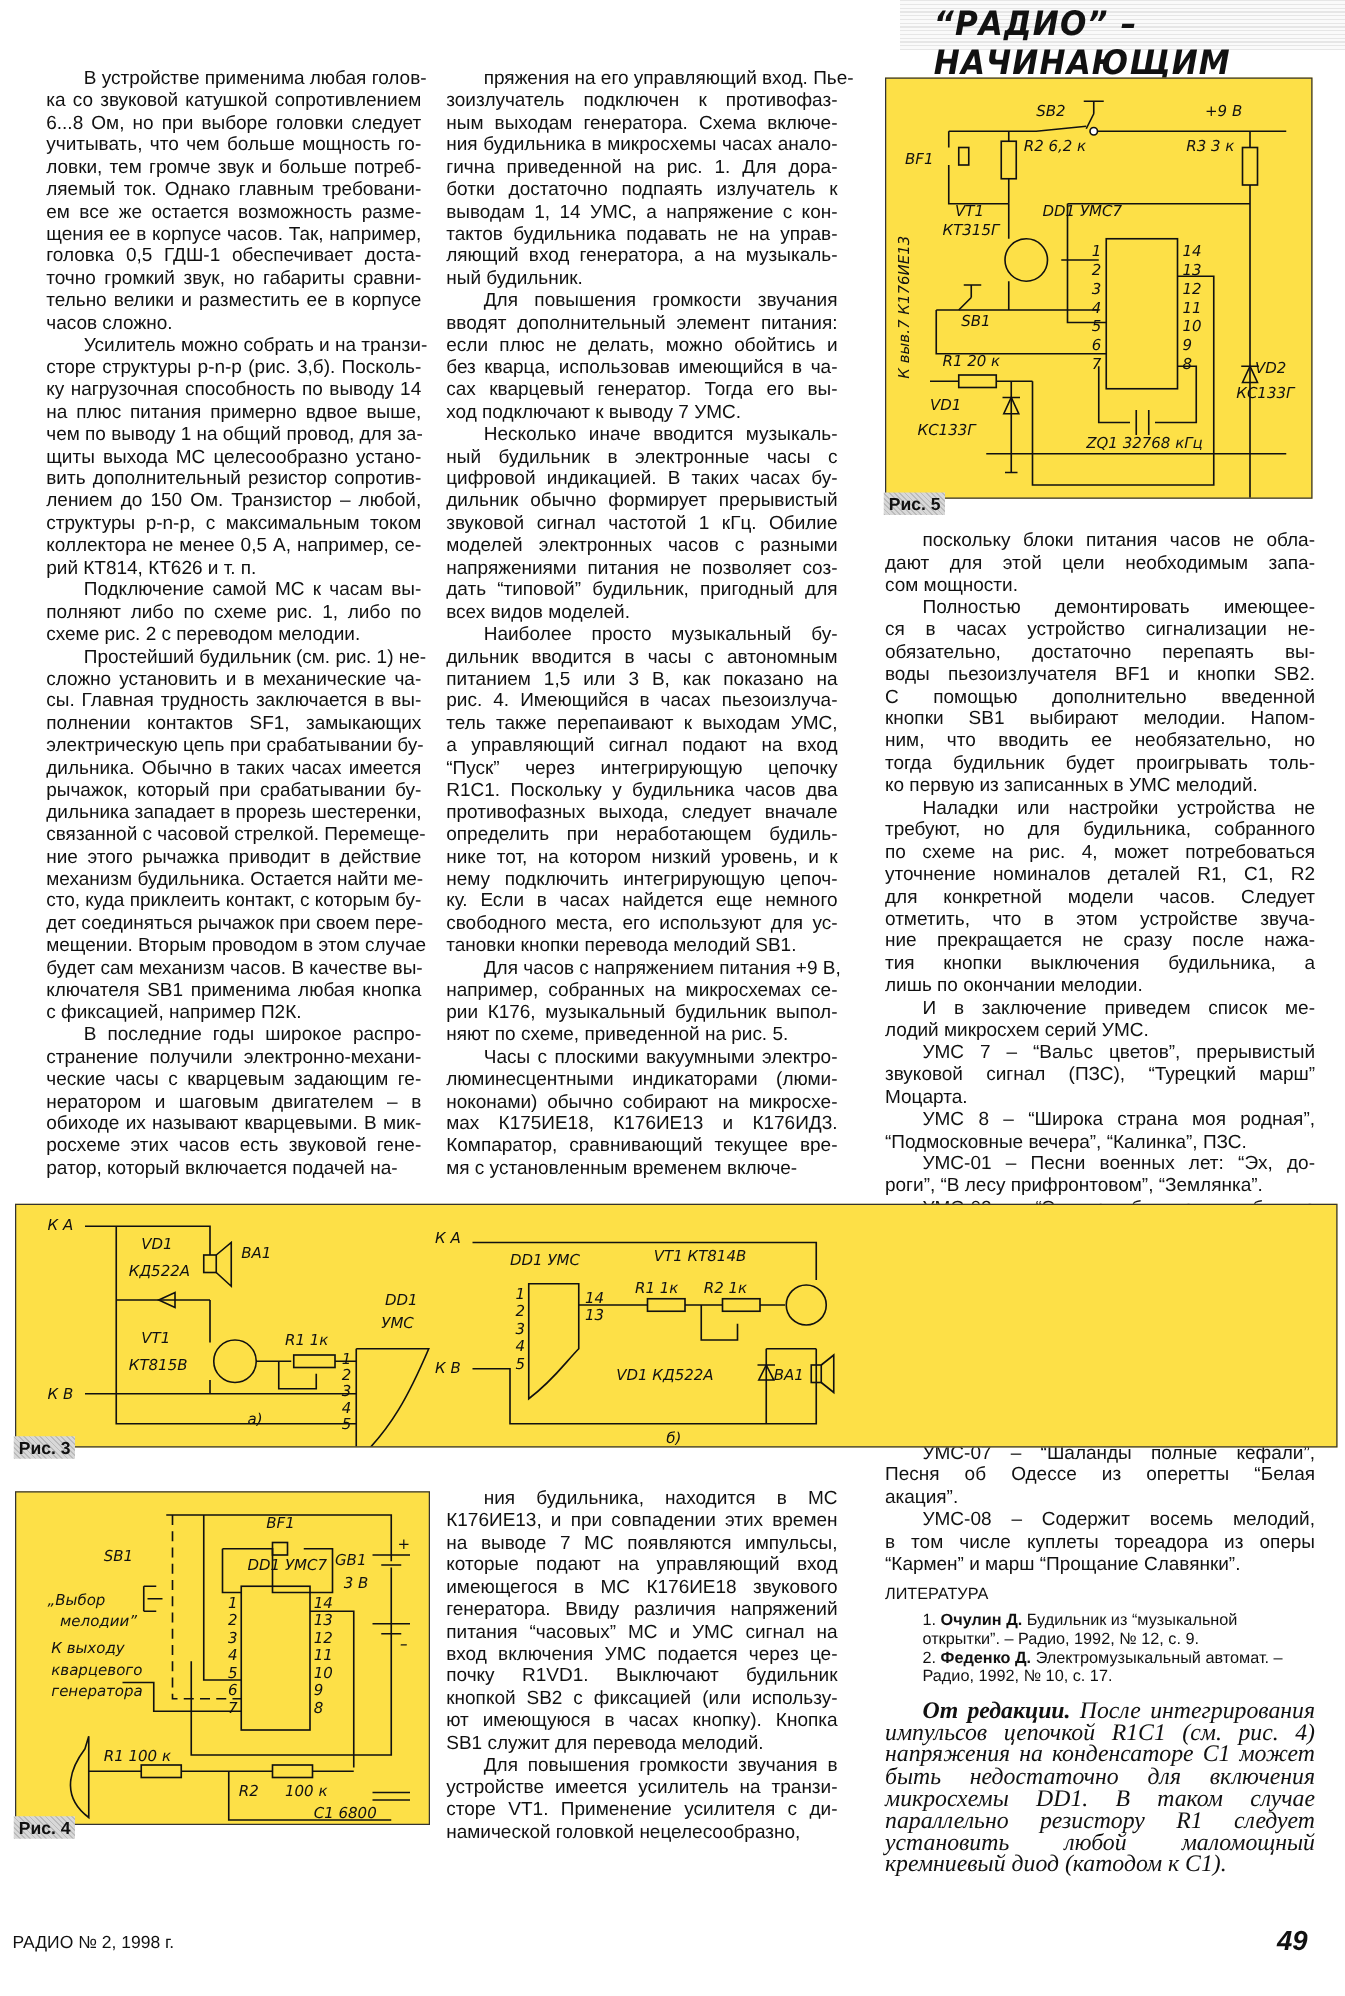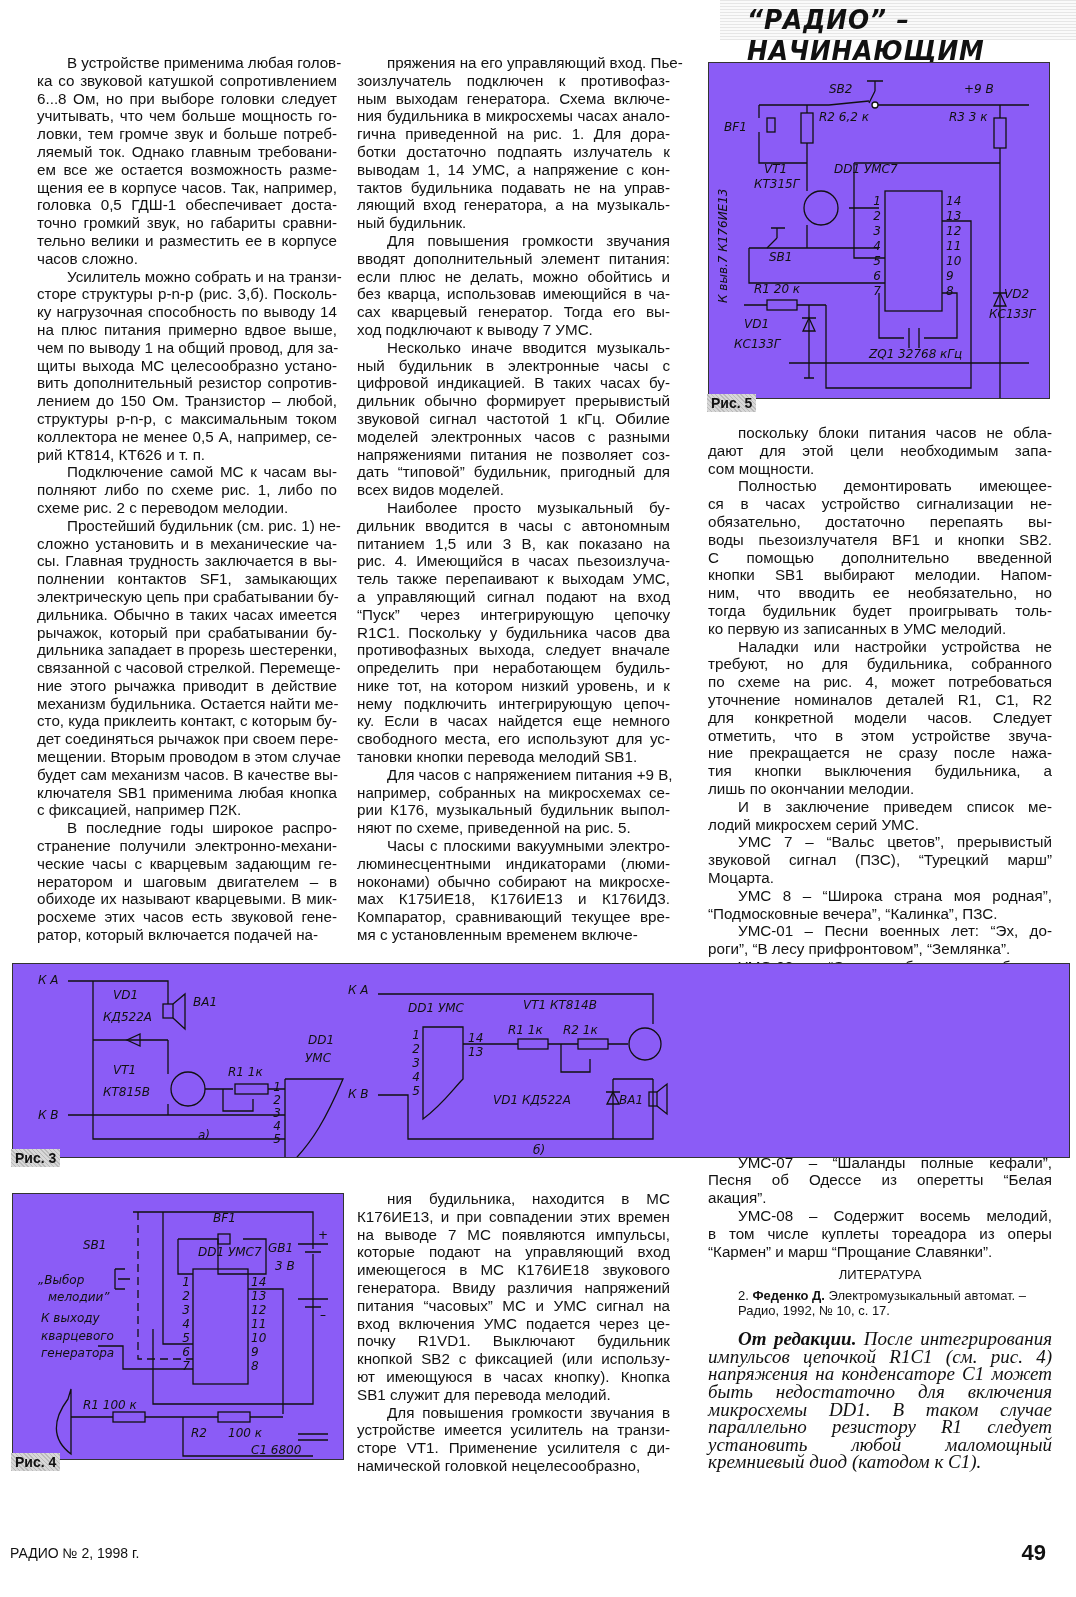--- a/index.html
+++ b/index.html
@@ -10,30 +10,30 @@
   .header-title{position:absolute;right:18px;top:4px;font-family:"DejaVu Sans",sans-serif;
        font-weight:bold;font-style:italic;font-size:27px;letter-spacing:1px;color:#111;transform:scaleX(0.92);transform-origin:right;}
   .col{position:absolute;font-size:15.2px;line-height:17.8px;}
   .col .ln{display:block;white-space:nowrap;text-align:justify;text-align-last:justify;}
   .col .ln.last{text-align-last:left;}
   .col .ln.ind{padding-left:30px;}
   .col1{left:37px;top:54px;width:300px;}
   .col2{left:357px;top:54px;width:313px;}
   .col2b{left:357px;top:1190px;width:313px;}
   .col3{left:708px;top:424px;width:344px;}
-  .fig{position:absolute;border:1.5px solid #333;background:#8b5cf6;}
+  .fig{position:absolute;border:1.5px solid #333;background:#fde047;}
   .fig svg{position:absolute;left:0;top:0;}
   .figlabel{position:absolute;font-weight:bold;font-size:14px;padding:1px 4px;
        background:repeating-linear-gradient(45deg,#bbb 0 1px,#d8d8d8 1px 3px);color:#111;}
   .schem text{font-family:"DejaVu Sans",sans-serif;font-style:italic;font-size:12px;fill:#111;}
-  .lit-title{text-align:center;font-size:13px;margin:6px 0 4px;}
+  .lit-title{text-align:left;font-size:13px;margin:6px 0 4px;}
   .lit{font-size:13px;line-height:15px;}
   .ed{font-family:"Liberation Serif",serif;font-style:italic;font-size:19px;line-height:17.6px;}
   .footer-left{position:absolute;left:10px;top:1545px;font-size:14px;}
-  .footer-right{position:absolute;right:30px;top:1540px;font-size:22px;font-weight:bold;}
+  .footer-right{position:absolute;right:30px;top:1540px;font-size:22px;font-weight:bold;font-style:italic;}
 </style>
 </head>
 <body>
 
 <div class="header-band">
   <div class="header-title">“РАДИО” – НАЧИНАЮЩИМ</div>
 </div>
 
 <div class="col col1">
     <span class="ln ind">В устройстве применима любая голов-</span>
@@ -201,20 +201,25 @@
       <span class="ln ind">УМС-06 – Инструментальная музыка,</span>
       <span class="ln last">ПЗС.</span>
       <span class="ln ind">УМС-07 – “Шаланды полные кефали”,</span>
       <span class="ln">Песня об Одессе из оперетты “Белая</span>
       <span class="ln last">акация”.</span>
       <span class="ln ind">УМС-08 – Содержит восемь мелодий,</span>
       <span class="ln">в том числе куплеты тореадора из оперы</span>
       <span class="ln last">“Кармен” и марш “Прощание Славянки”.</span>
     </div>
   <div class="lit-title">ЛИТЕРАТУРА</div>
+  <div class="lit" style="padding-left:30px;text-indent:0">
+    <span>1.</span>
+    <b>Очулин Д.</b>
+    <span>Будильник из “музыкальной открытки”. – Радио, 1992, № 12, с. 9.</span>
+  </div>
   <div class="lit" style="padding-left:30px;">
     <span>2.</span>
     <b>Феденко Д.</b>
     <span>Электромузыкальный автомат. – Радио, 1992, № 10, с. 17.</span>
   </div>
   <div class="ed" style="margin-top:12px;text-indent:30px;text-align:justify;">
     <b>От редакции.</b>
     <span>После интегрирования импульсов цепочкой R1C1 (см. рис. 4) напряжения на конденсаторе C1 может быть недостаточно для включения микросхемы DD1. В таком случае параллельно резистору R1 следует установить любой маломощный кремниевый диод (катодом к C1).</span>
   </div>
 </div>

